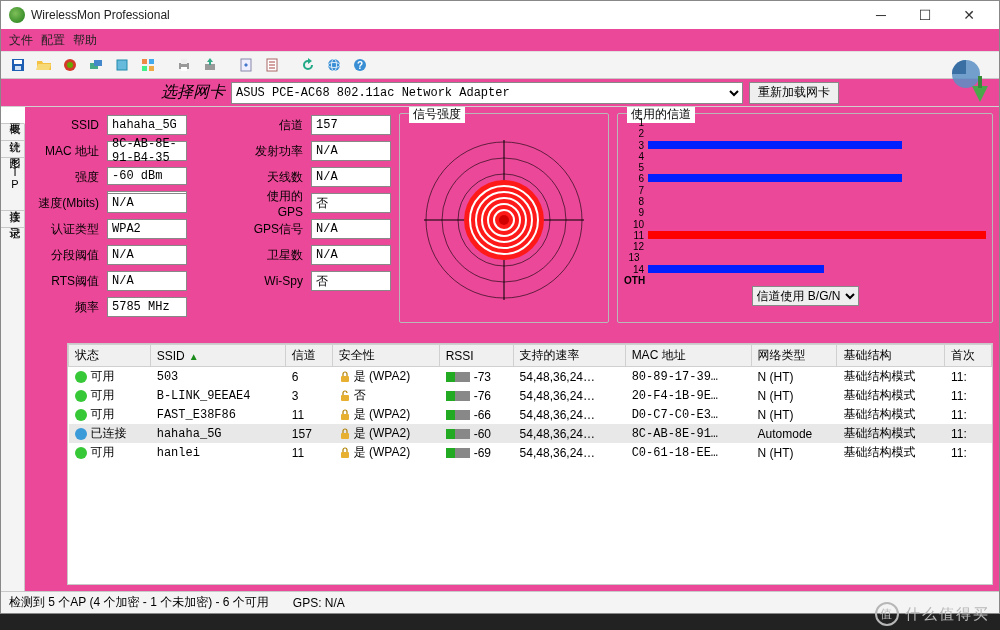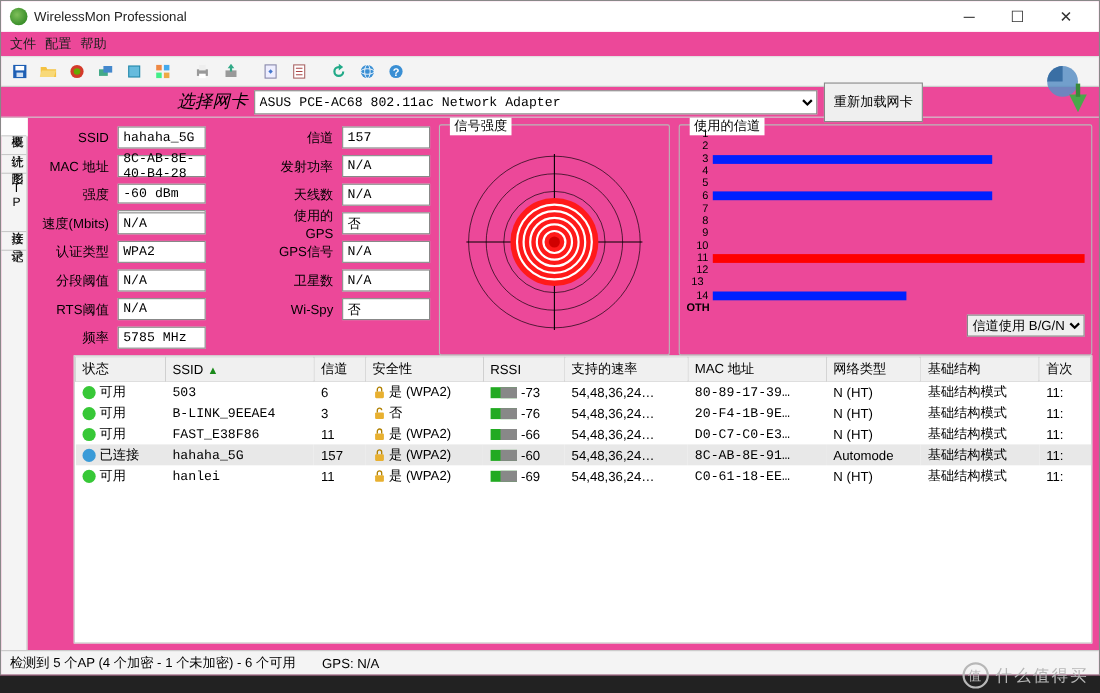--- a/index.html
+++ b/index.html
@@ -10,38 +10,38 @@
   .titlebar .spacer { flex:1; }
   .winbtn { width:44px; height:28px; display:flex; align-items:center; justify-content:center; color:#333; font-size:14px;}
   .menubar { height:22px; display:flex; align-items:center; gap:8px; padding:0 8px; font-size:12px; color:#222; }
   .menubar span { cursor:default; }
   .toolbar { height:28px; background:#f4f4f4; border-top:1px solid #e0e0e0; border-bottom:1px solid #c8c8c8; display:flex; align-items:center; gap:4px; padding:0 6px; position:relative;}
   .tbtn { width:22px; height:22px; display:flex; align-items:center; justify-content:center; border:1px solid transparent; border-radius:2px;}
   .tbtn svg{width:16px;height:16px;}
   .adapter-row { height:28px; display:flex; align-items:center; gap:6px; padding:2px 160px 2px 160px; border-bottom:1px solid #d0d0d0; position:relative;}
   .adapter-row label{font-size:16px;font-style:italic;}
   .adapter-row select { flex:1; height:22px; font-family:"Courier New",monospace; font-size:12px; border:1px solid #888; background:#fff;}
-  .adapter-row button { height:36px; padding:0 8px; font-size:12px; border:1px solid #888; background:#efefef;}
+  .adapter-row button { height:22px; padding:0 8px; font-size:12px; border:1px solid #888; background:#efefef;}
   .body { flex:1; display:flex; overflow:hidden; }
   .sidetabs { width:24px; background:#f4f4f4; border-right:1px solid #c8c8c8; display:flex; flex-direction:column; }
   .sidetab { flex:0 0 auto; writing-mode:vertical-rl; text-orientation:upright; font-size:11px; padding:8px 2px; text-align:center; border-bottom:1px solid #c8c8c8; cursor:default;}
   .sidetab.active { background:#fff; border-right:1px solid #fff; margin-right:-1px;}
-  .main { flex:1; display:flex; flex-direction:column; padding:6px; gap:0; overflow:hidden;}
+  .main { flex:1; display:flex; flex-direction:column; padding:6px; gap:20px; overflow:hidden;}
   .top { display:flex; gap:8px; height:210px;}
   .fields { width:360px; display:grid; grid-template-columns: 72px 1fr 56px 56px 1fr; grid-auto-rows:24px; gap:2px 4px; align-content:start; font-size:12px;}
   .flabel { text-align:right; padding-right:4px; display:flex; align-items:center; justify-content:flex-end;}
   .fval { border:1px solid #888; background:#fff; padding:1px 4px; font-family:"Courier New",monospace; font-size:12px; display:flex; align-items:center; height:20px; margin-top:2px;}
   .group { border:1px solid #b8b8b8; border-radius:2px; padding:8px 6px 4px 6px; position:relative; }
   .group-title { position:absolute; top:-8px; left:9px; background:#fff; padding:0 4px; font-size:12px; }
   .g-signal { width:210px; display:flex; align-items:center; justify-content:center;}
   .g-channels { flex:1; }
   .chanchart { position:relative; height:160px; margin-left:24px; }
   .chanlabel { position:absolute; left:-24px; width:20px; text-align:right; font-size:10px; transform:translateY(-50%); }
   .chanbar { position:absolute; height:8px; }
-  .chan-select { margin-top:4px; display:flex; justify-content:flex-end; padding-left:0px;}
+  .chan-select { margin-top:4px; display:flex; justify-content:center; padding-left:0px;}
   .chan-select select { height:20px; font-size:12px; border:1px solid #888;}
   .tablewrap { flex:1; border:1px solid #c8c8c8; overflow:auto; background:#fff;margin-left:36px;}
   table { border-collapse:collapse; width:100%; font-size:12px;}
   th { background:#f0f0f0; border:1px solid #d0d0d0; padding:2px 6px; text-align:left; font-weight:normal; position:sticky; top:0;}
   td { padding:1px 6px; border-right:1px solid transparent; white-space:nowrap;}
   tr.selected td { background:#e8e8e8; }
   .status-dot{display:inline-block;width:12px;height:12px;border-radius:50%;vertical-align:middle;margin-right:4px;}
   .lock-ico{display:inline-block;width:12px;height:12px;margin-right:3px;vertical-align:middle;}
   .rssibar{display:inline-block;width:24px;height:10px;vertical-align:middle;margin-right:4px;position:relative;background:#2a2;}
   .rssibar::after{content:"";position:absolute;right:0;top:0;bottom:0;width:60%;background:#888;}
@@ -190,21 +190,21 @@
     <div class="main">
       <div class="top">
         <div class="fields">
           <div class="flabel">SSID</div>
           <div class="fval">hahaha_5G</div>
           <div></div>
           <div class="flabel">信道</div>
           <div class="fval">157</div>
 
           <div class="flabel">MAC 地址</div>
-          <div class="fval">8C-AB-8E-40-B4-28</div>
+          <div class="fval">8C-AB-8E-91-B4-35</div>
           <div></div>
           <div class="flabel">发射功率</div>
           <div class="fval">N/A</div>
 
           <div class="flabel">强度</div>
           <div style="display:flex;gap:4px;flex-direction:column;">
             <div class="fval" style="flex:1">-60 dBm</div>
             <div class="fval" style="flex:1">37 %</div>
           </div>
           <div></div>

